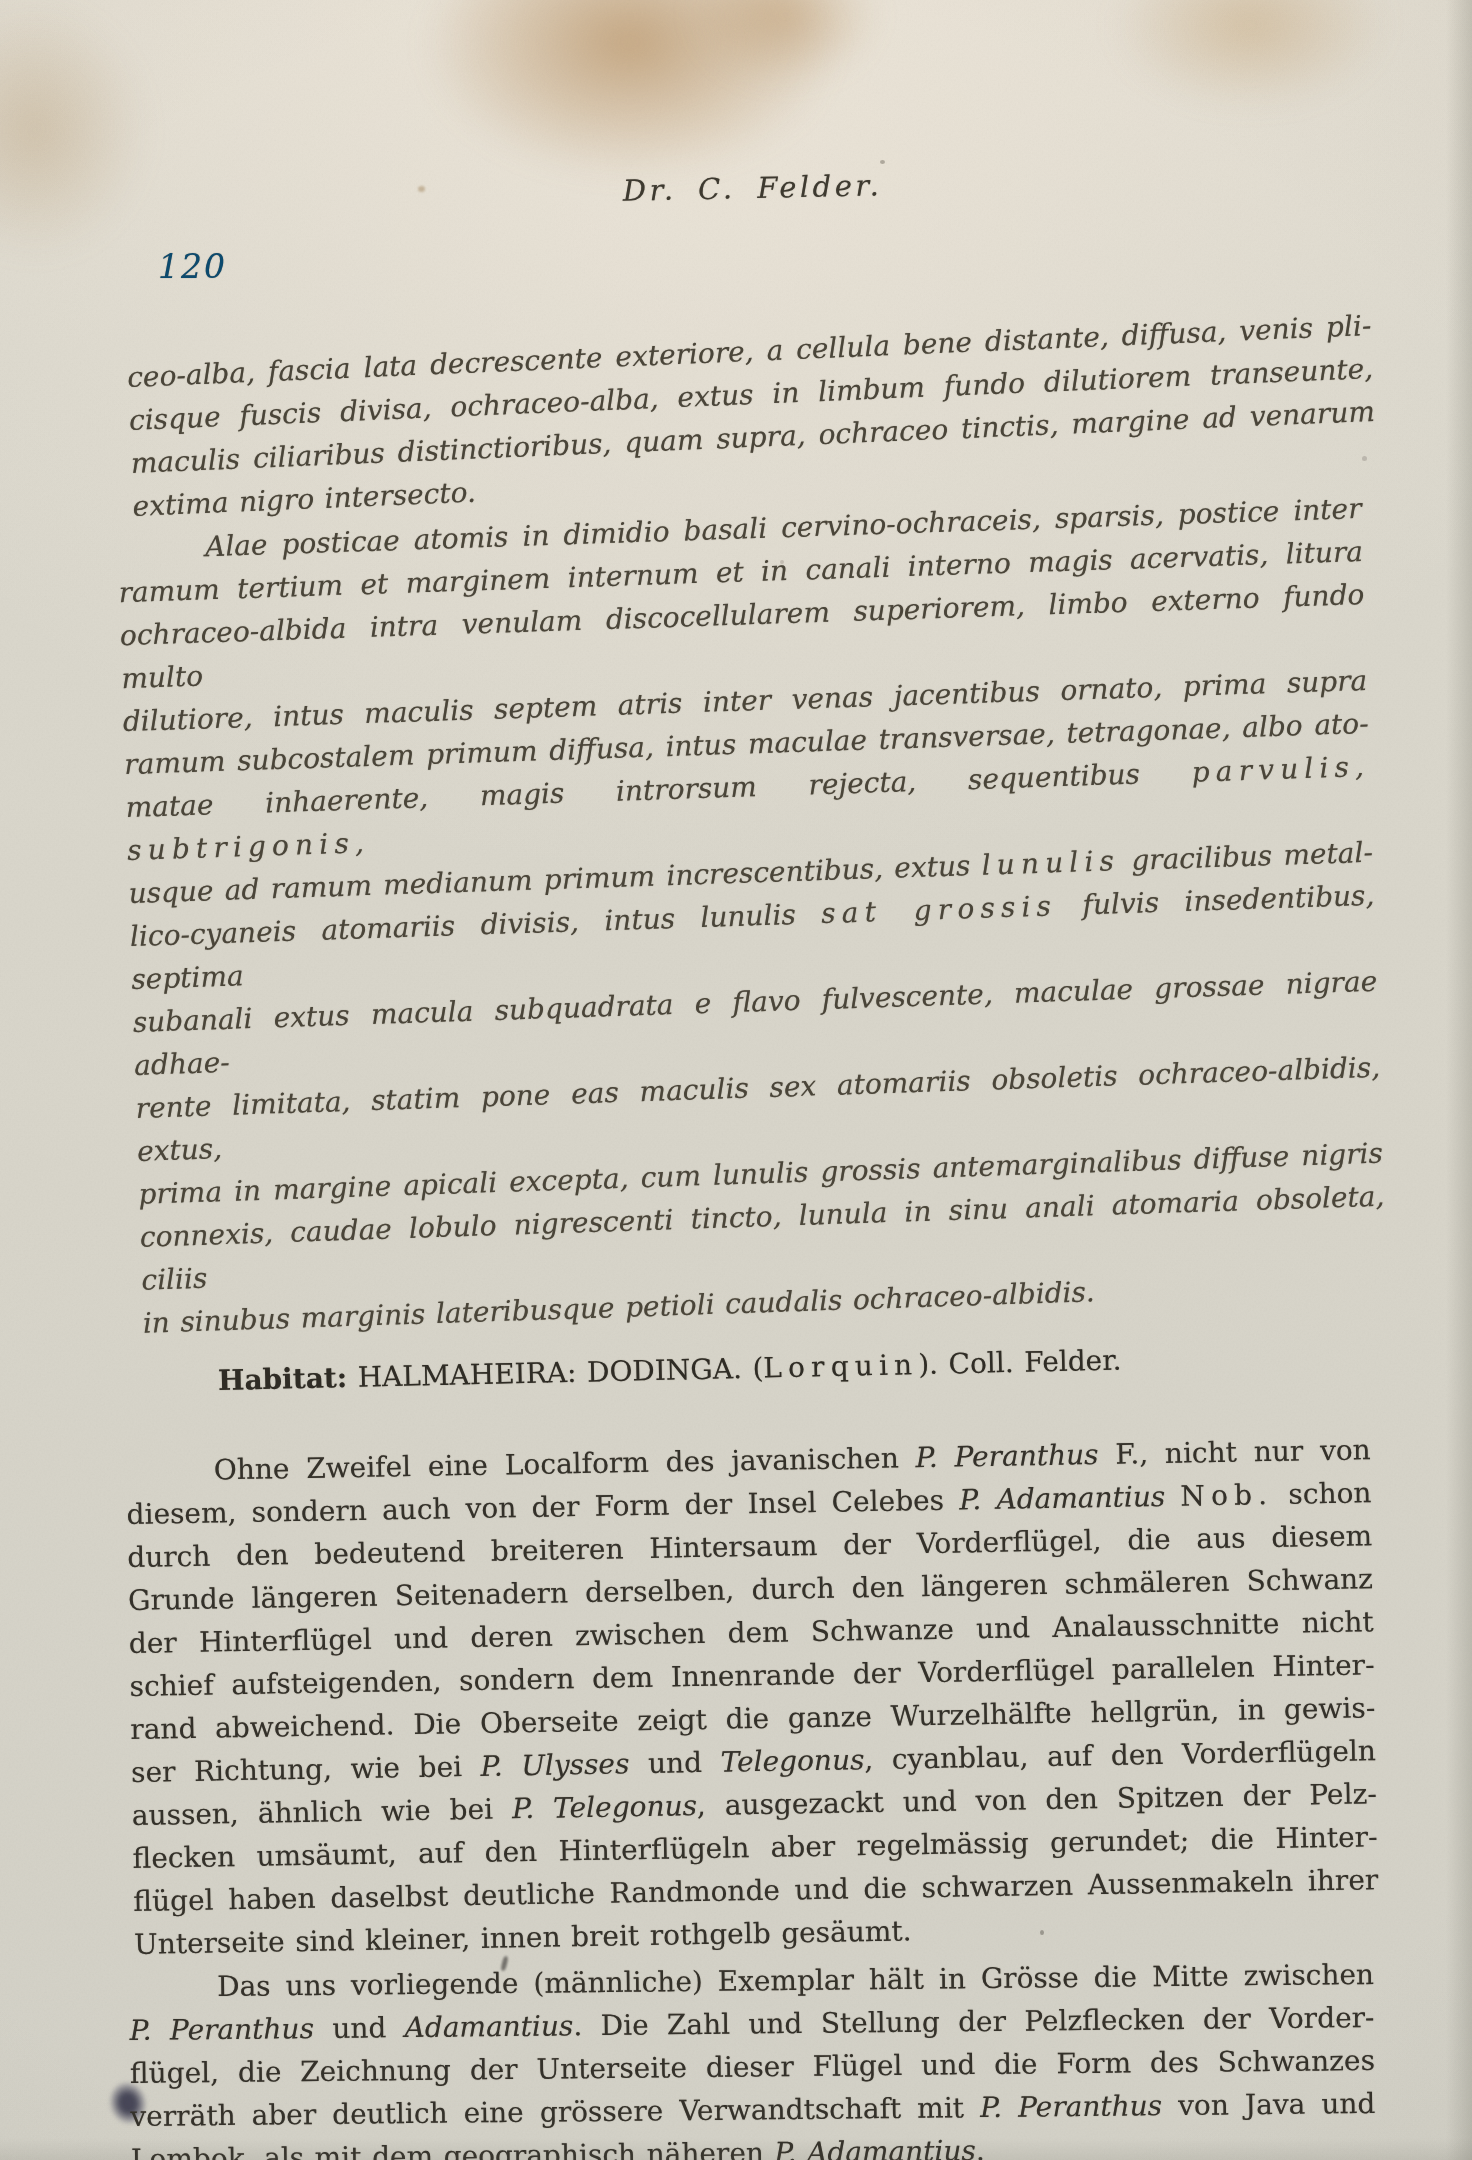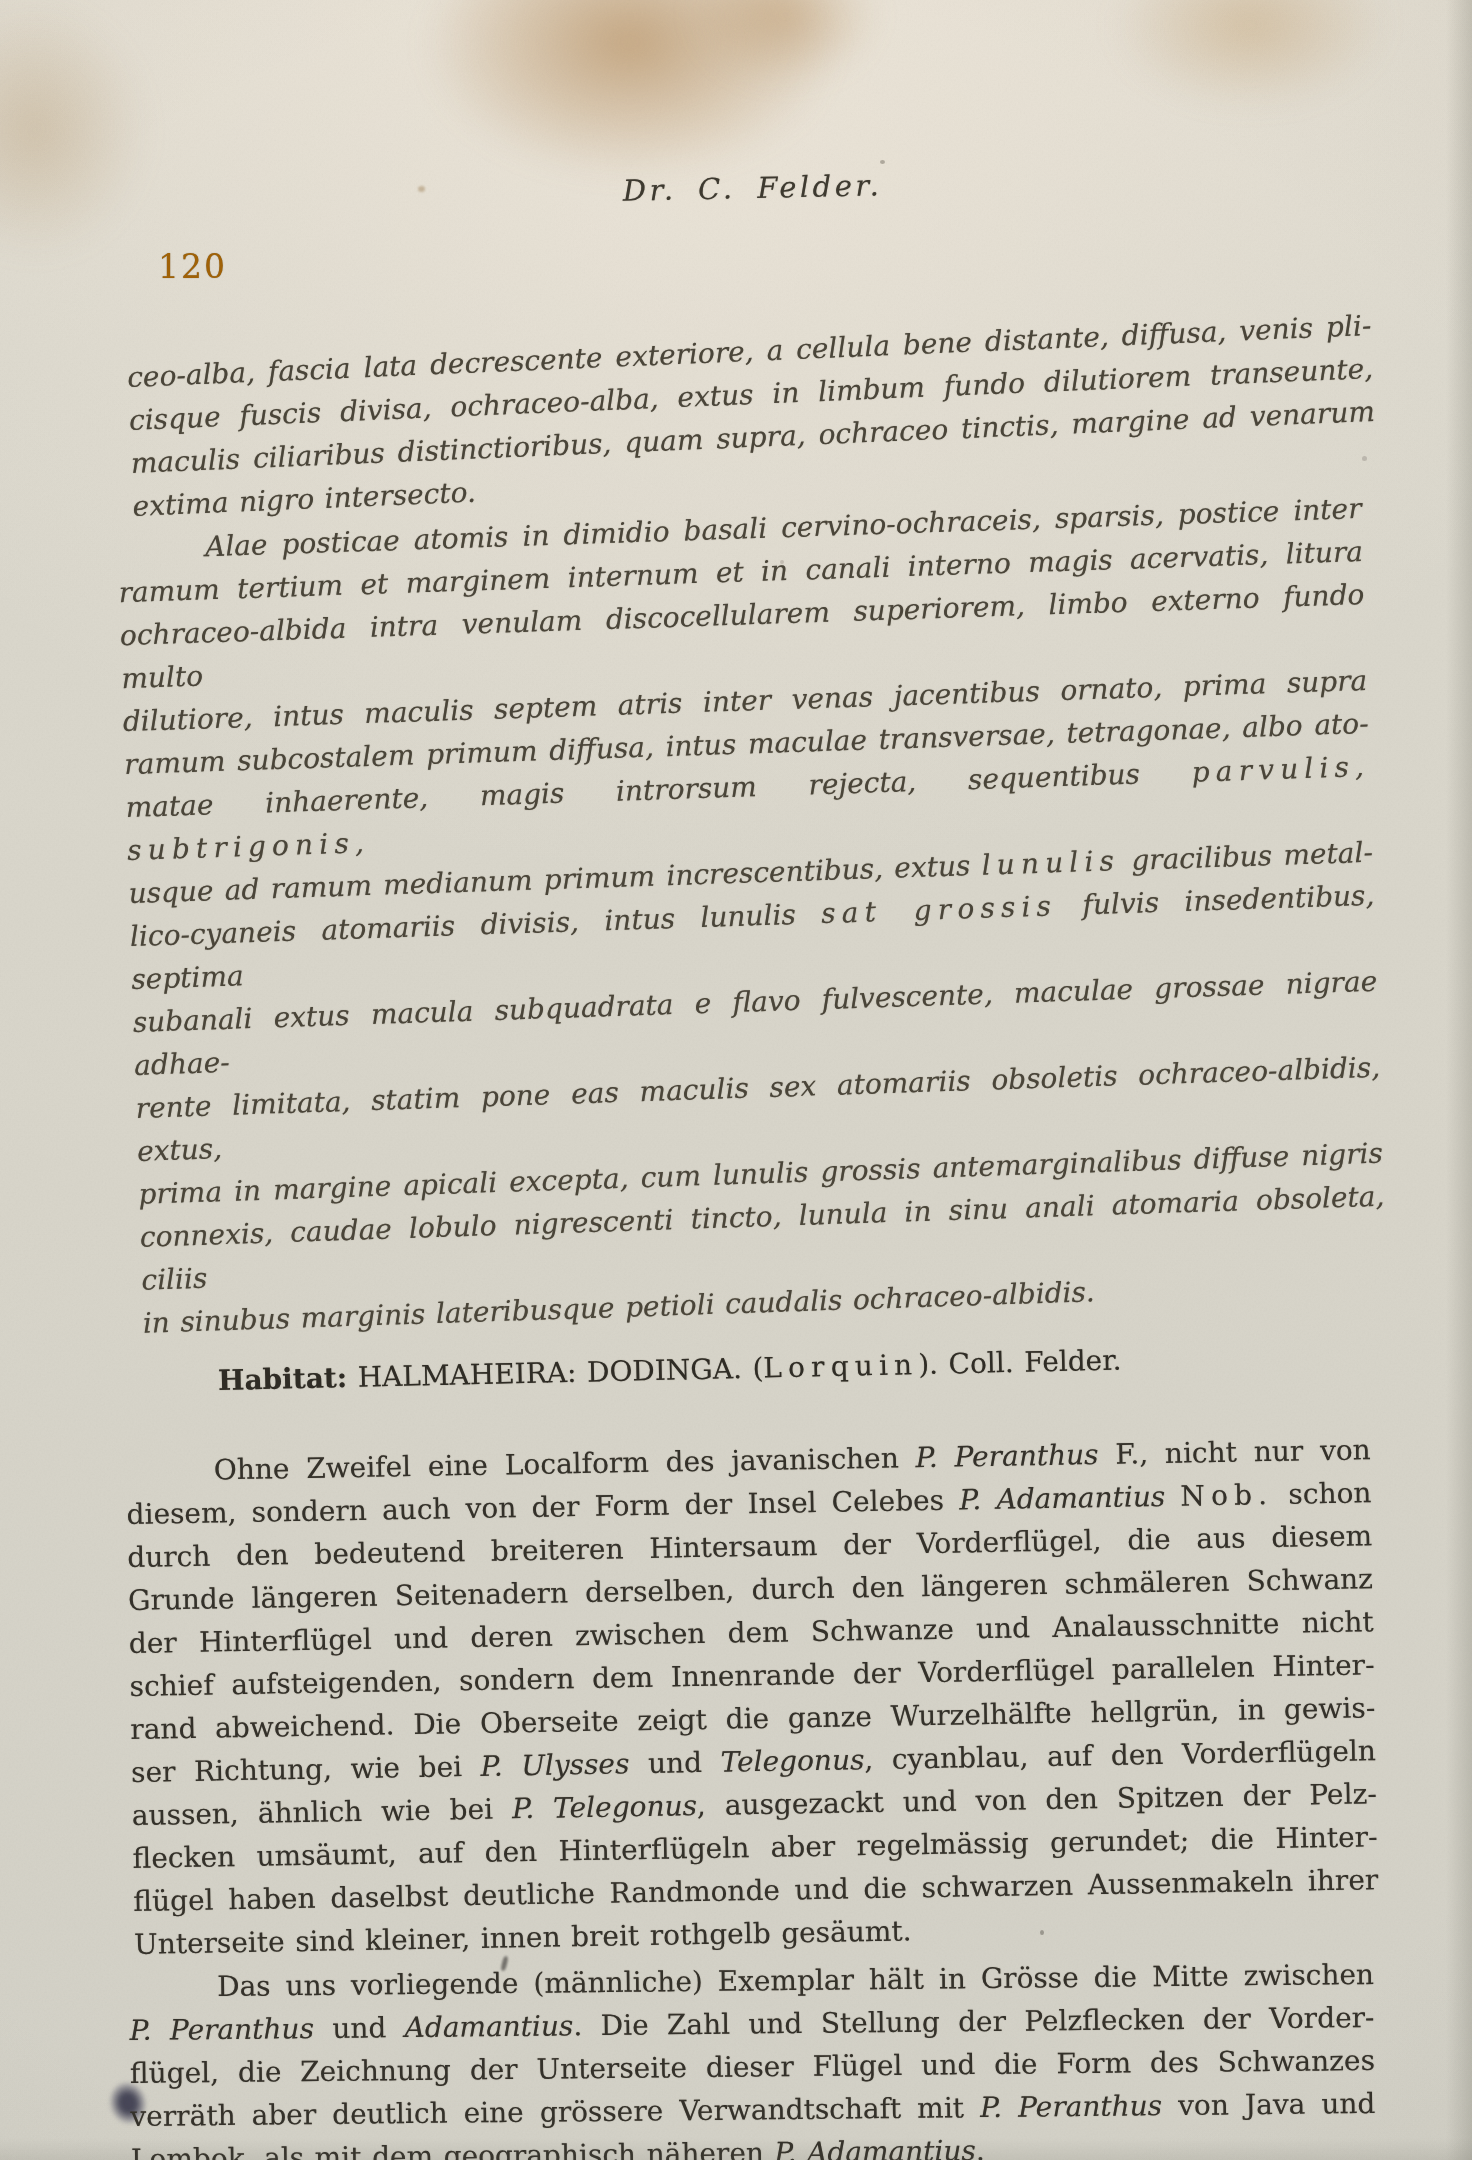--- a/index.html
+++ b/index.html
@@ -36,21 +36,21 @@
   .speck-dot-5{left:780px;top:560px;width:4px;height:4px;background:#9a9186;opacity:.4;}
   .edge-right{position:absolute;right:0;top:0;bottom:0;width:26px;pointer-events:none;
     background:linear-gradient(to right, rgba(0,0,0,0), rgba(88,88,76,.20));}
   .edge-bottom{position:absolute;left:0;right:0;bottom:0;height:22px;pointer-events:none;
     background:linear-gradient(to bottom, rgba(0,0,0,0), rgba(88,88,76,.12));}
   
   .soft{text-shadow:0 0 1px rgba(68,60,46,.55);}
   #running-header{position:absolute;left:130px;top:171px;width:1245px;text-align:center;
     font-style:italic;font-size:29px;letter-spacing:3.5px;word-spacing:9px;color:#3e3a30;
     transform:rotate(-1.2deg);}
-  #page-number{position:absolute;left:158px;top:247px;font-size:33px;letter-spacing:2px;color:#a16207;}
+  #page-number{position:absolute;left:158px;top:247px;font-size:33px;letter-spacing:2px;color:#0c4a6e;font-style:italic;}
   #text-body{position:absolute;left:130px;top:356px;width:1245px;}
   .para{position:relative;width:1245px;font-size:28px;line-height:43px;color:#37342c;
     word-spacing:.06em;transform-origin:0 50%;}
   .latin{font-style:italic;color:#4a4539;}
   .roman{color:#34312a;}
   .habitat{margin:16px 0 46px 0;color:#2f2c25;}
   .tline{text-align:justify;text-align-last:justify;}
   .tline.last{text-align-last:left;}
   .tline.ind{padding-left:88px;}
   .it{font-style:italic;}

